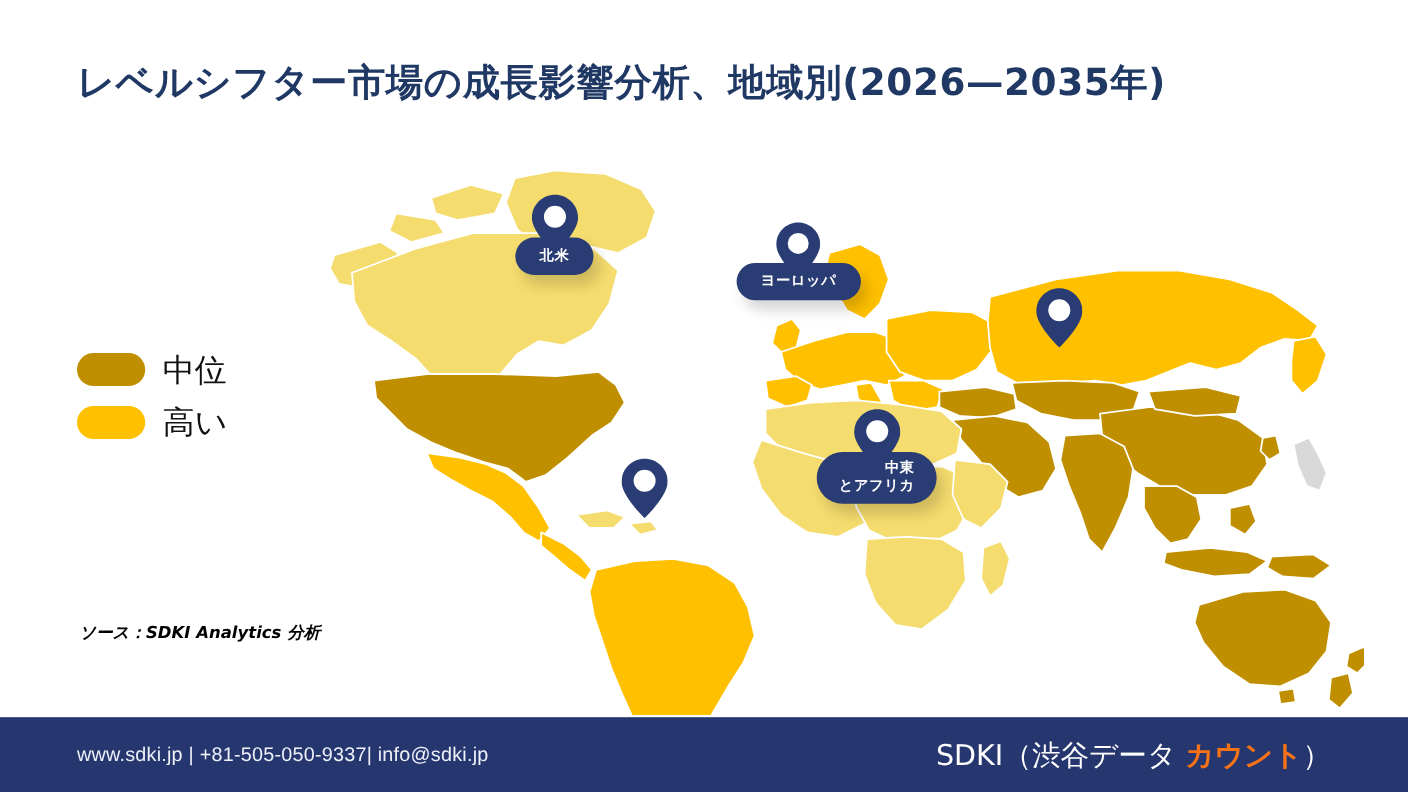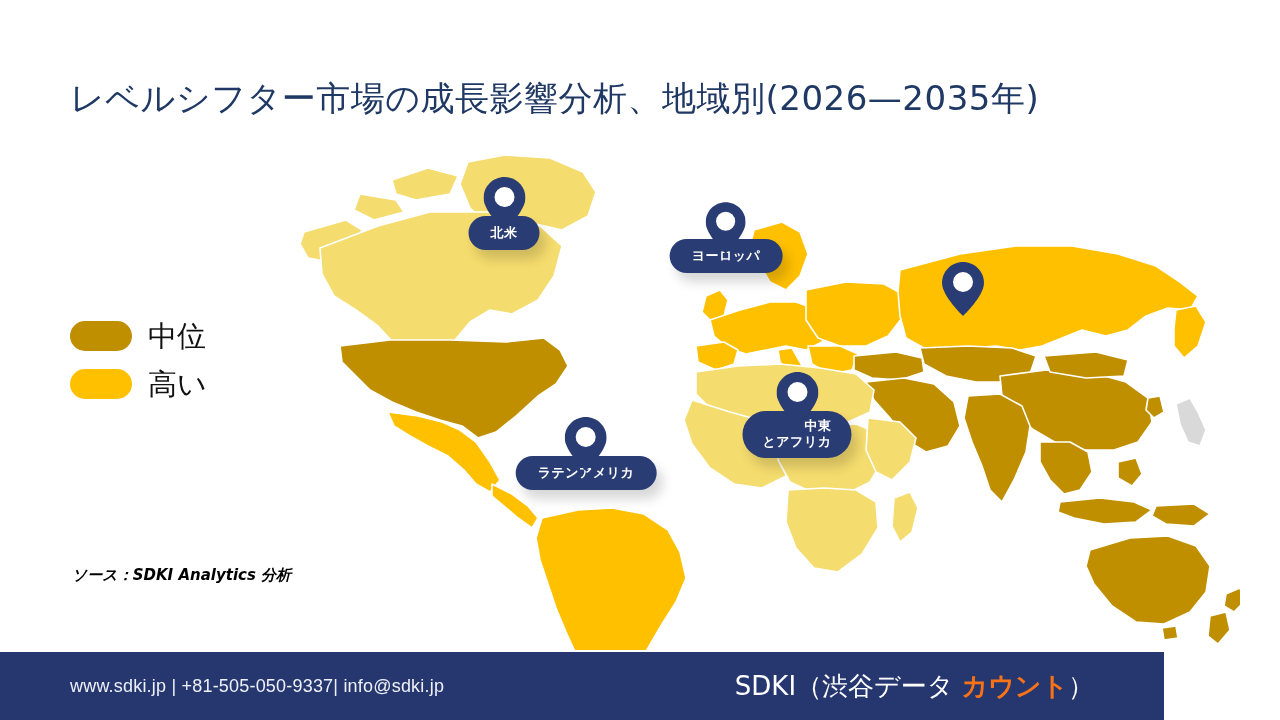--- a/index.html
+++ b/index.html
@@ -7,24 +7,23 @@
     width:1280px;height:720px;
     background:#ffffff;
     font-family:"Liberation Sans","DejaVu Sans",sans-serif;
     overflow:hidden;position:relative;
   }
   .slide{position:absolute;inset:0;background:#fff;}
 
   
   .title{
     position:absolute;left:70px;top:52px;width:1120px;
-    font-size:34px;font-weight:400;color:#1F3864;
+    font-size:34px;font-weight:700;color:#1F3864;
     letter-spacing:0.5px;white-space:nowrap;
     font-family:"DejaVu Sans","Liberation Sans",sans-serif;
-    margin-top:24px;
   }
 
   
   .legend{position:absolute;left:70px;top:313px;}
   .legend-row{display:flex;align-items:center;height:46px;margin-bottom:2px;}
   .swatch{width:62px;height:30px;border-radius:15px;margin-right:16px;flex:0 0 auto;}
   .legend-label{
     font-size:29px;color:#111;font-weight:400;
     font-family:"DejaVu Sans","Liberation Sans",sans-serif;
     line-height:1;
@@ -51,21 +50,21 @@
     font-family:"DejaVu Sans","Liberation Sans",sans-serif;
     box-shadow:6px 9px 12px rgba(0,0,0,0.16);
     margin-top:-16px;position:relative;z-index:3;
     letter-spacing:0.5px;
   }
   .pill.two-line{padding:7px 20px;}
   .pin-marker{position:relative;z-index:4;}
 
   
   .footer{
-    position:absolute;left:0;bottom:0;width:1164px;height:68px;
+    position:absolute;left:0;bottom:0;width:1280px;height:68px;
     background:#263770;display:flex;align-items:center;
     justify-content:space-between;box-sizing:border-box;
     padding:0 70px 0 70px;
   }
   .footer-contact{
     color:#eef1f8;font-size:18px;letter-spacing:0.2px;
     font-family:"Liberation Sans","DejaVu Sans",sans-serif;
   }
   .footer-logo{
     font-size:26px;color:#ffffff;white-space:nowrap;
@@ -201,23 +200,20 @@
       <div>中東</div>
       <div>とアフリカ</div>
     </div>
   </div>
 
   <div class="pin" style="left:586px;top:416px;">
     <svg class="pin-marker" width="42" height="56" viewBox="0 0 42 56">
       <path d="M21 1 C9.4 1 0 10.4 0 22 C0 35 21 55 21 55 C21 55 42 35 42 22 C42 10.4 32.6 1 21 1 Z" fill="#2A3C74"></path>
       <circle cx="21" cy="21" r="10" fill="#ffffff"></circle>
     </svg>
-    <div class="pill">
-      <div>ラテンアメリカ</div>
-    </div>
   </div>
 
   <div class="footer">
     <div class="footer-contact">www.sdki.jp | +81-505-050-9337| info@sdki.jp</div>
     <div class="footer-logo"><span>SDKI（渋谷データ </span><span class="accent">カウント</span><span>）</span></div>
   </div>
 
 </div>
 
 </body></html>

